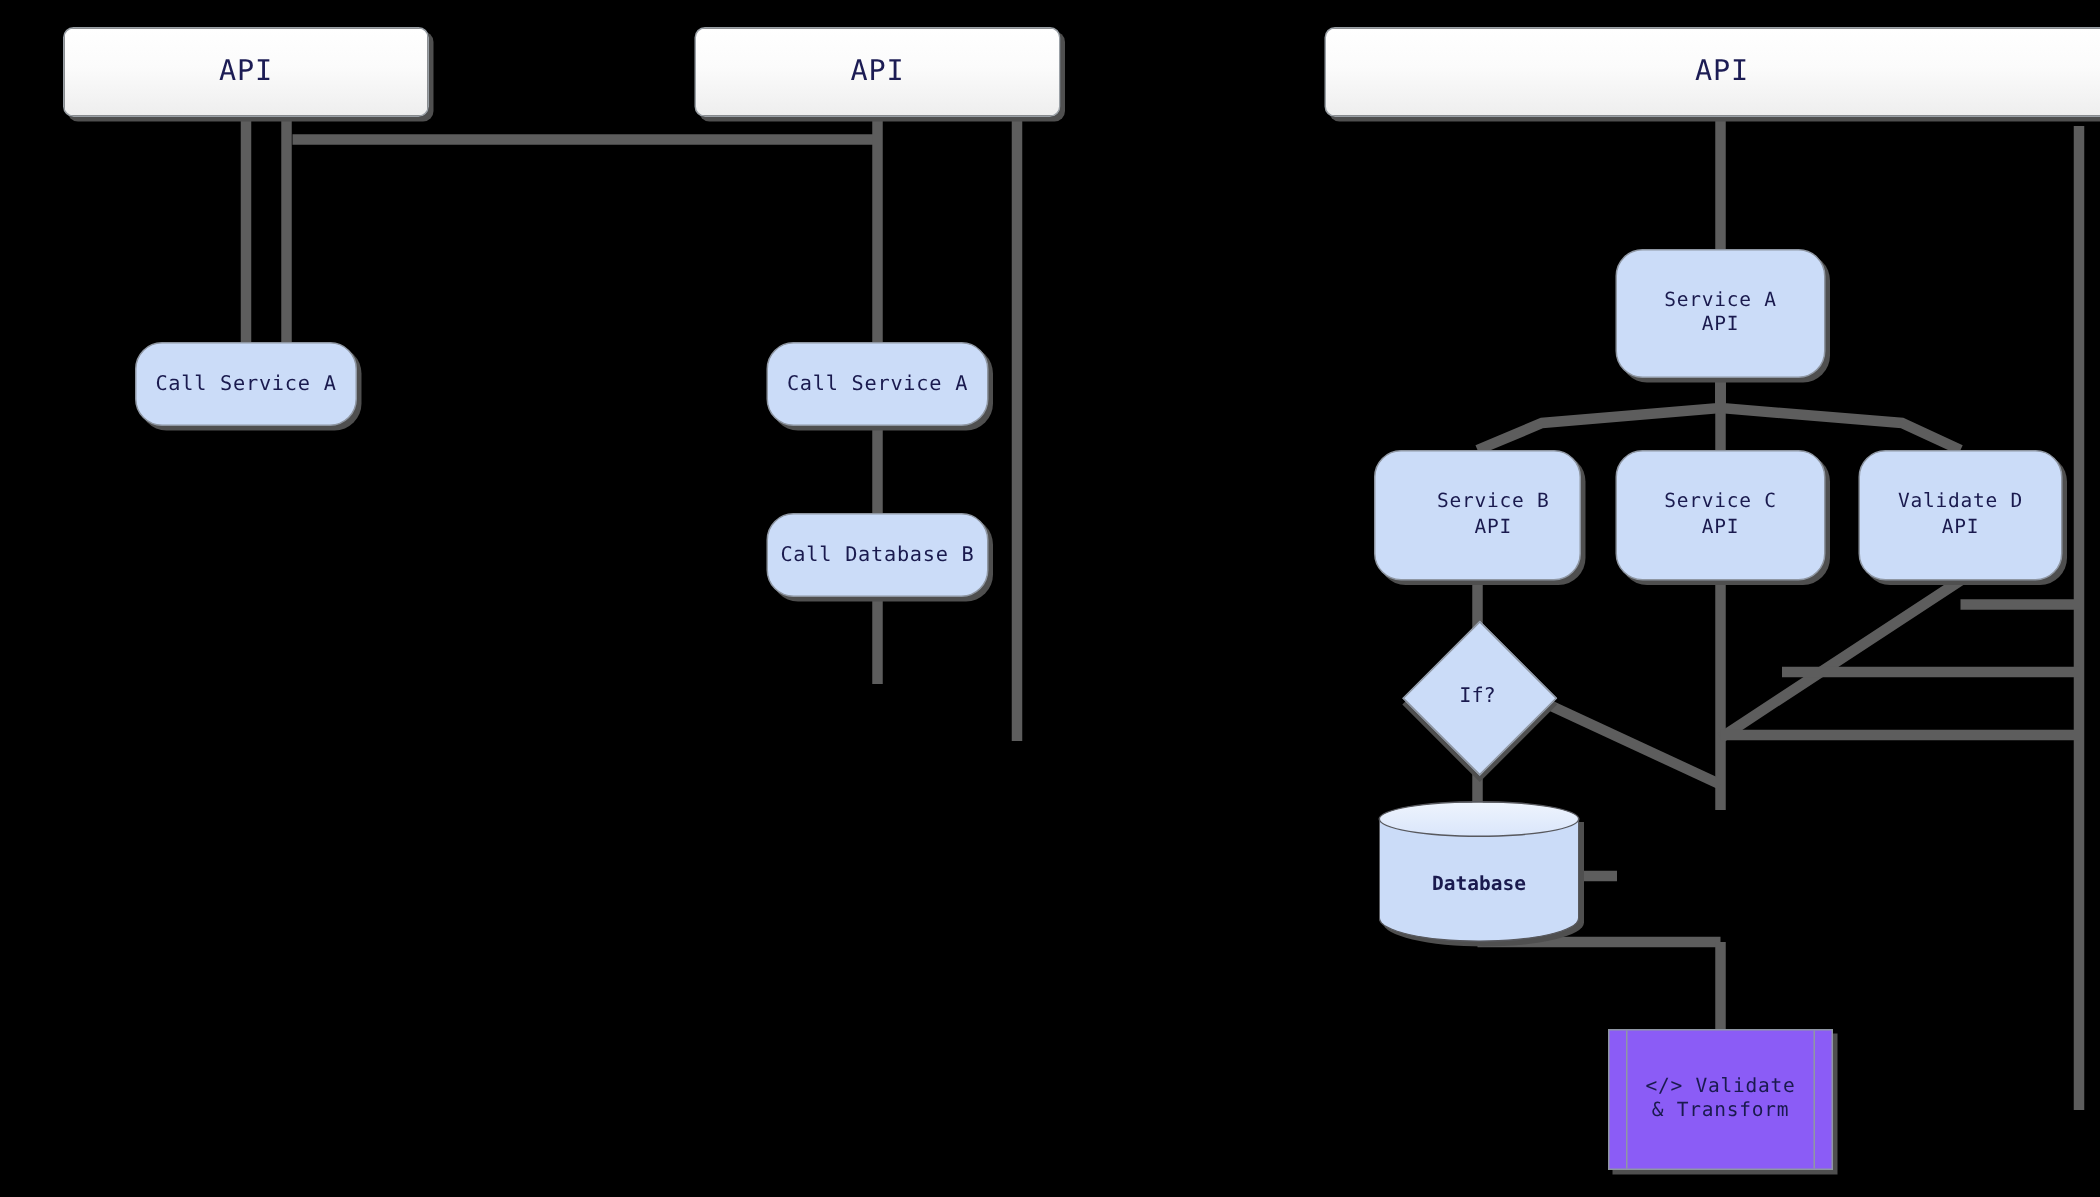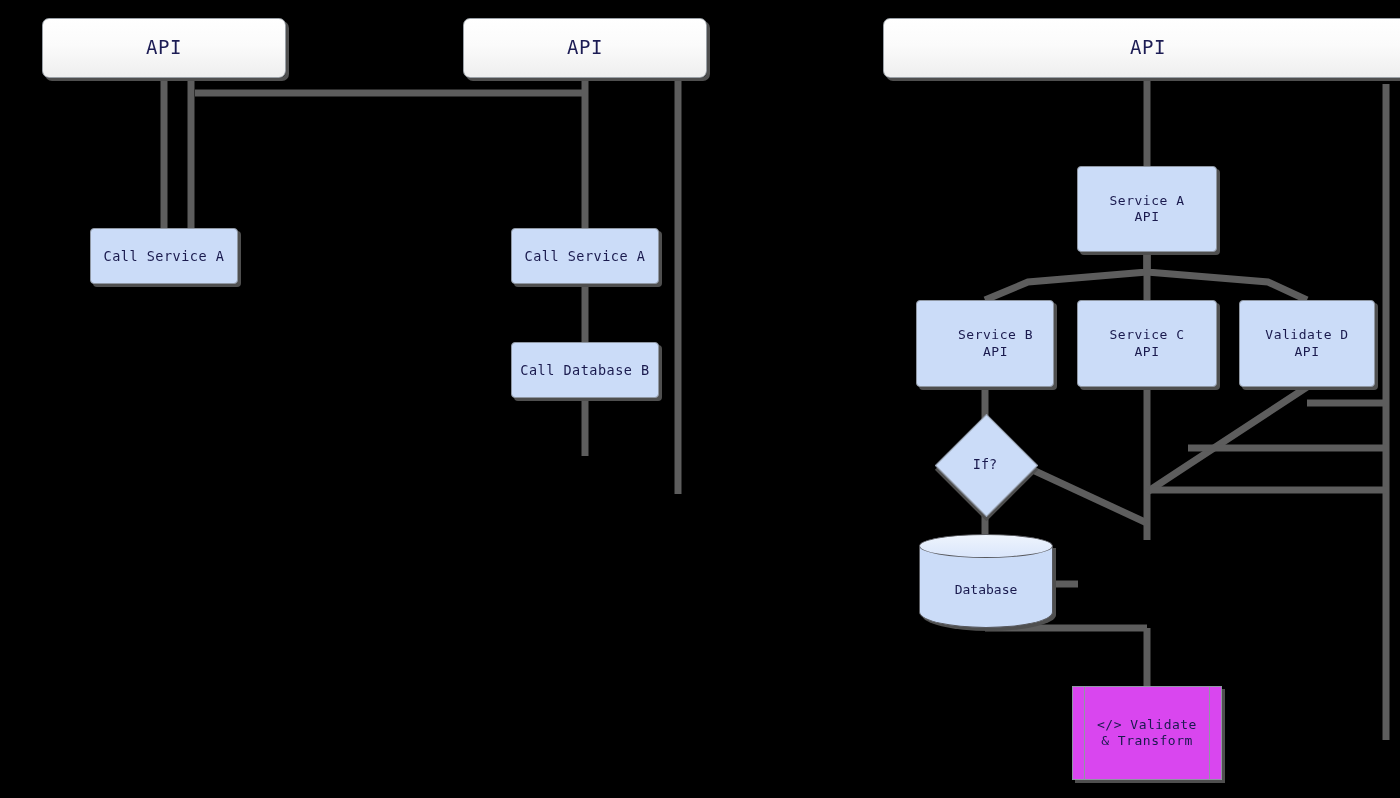--- a/index.html
+++ b/index.html
@@ -44,29 +44,29 @@
     background: linear-gradient(180deg, #ffffff 0%, #fbfbfb 45%, #eeeeee 100%);
     border: 1.6px solid #9aa0a6;
     border-radius: 7px;
     box-shadow: 3px 3px 0 0 #4f4f4f;
     font-size: 19px;
     color: #1c1c54;
   }
   .node-proc {
     background: #cbdcf8;
     border: 1.6px solid #8f97a3;
-    border-radius: 4px;
+    border-radius: 18px;
     box-shadow: 3px 3px 0 0 #4f4f4f;
     font-size: 13.5px;
   }
   .node-proc.big {
     font-size: 13px;
   }
   .node-sub {
-    background: #d946ef;
+    background: #8b5cf6;
     border: 1.6px solid #8f97a3;
     box-shadow: 3px 3px 0 0 #4f4f4f;
     font-size: 13px;
   }
   .node-sub::before,
   .node-sub::after {
     content: "";
     position: absolute;
     top: 0;
     bottom: 0;
@@ -206,21 +206,21 @@
 API</div>
 
   <div class="node node-proc big" style="left:1211px; top:300px; width:136px; height:87px;">Validate D
 API</div>
 
   <div class="node-diamond" style="left:907px; top:414px; width:100px; height:100px;">
     <span class="dia-shape"></span>
     <span class="dia-label">If?</span>
   </div>
 
-  <div class="node-db" style="left:891px; top:534px; width:134px; height:94px;">
+  <div class="node-db" style="left:891px; top:534px; width:134px; height:94px;font-weight:bold;">
     <span class="db-body"></span>
     <span class="db-top"></span>
     <span class="db-label">Database</span>
   </div>
 
 
   <div class="node node-sub" style="left:1044px; top:686px; width:150px; height:94px;">&lt;/&gt; Validate
 &amp; Transform</div>
 
 </div>

